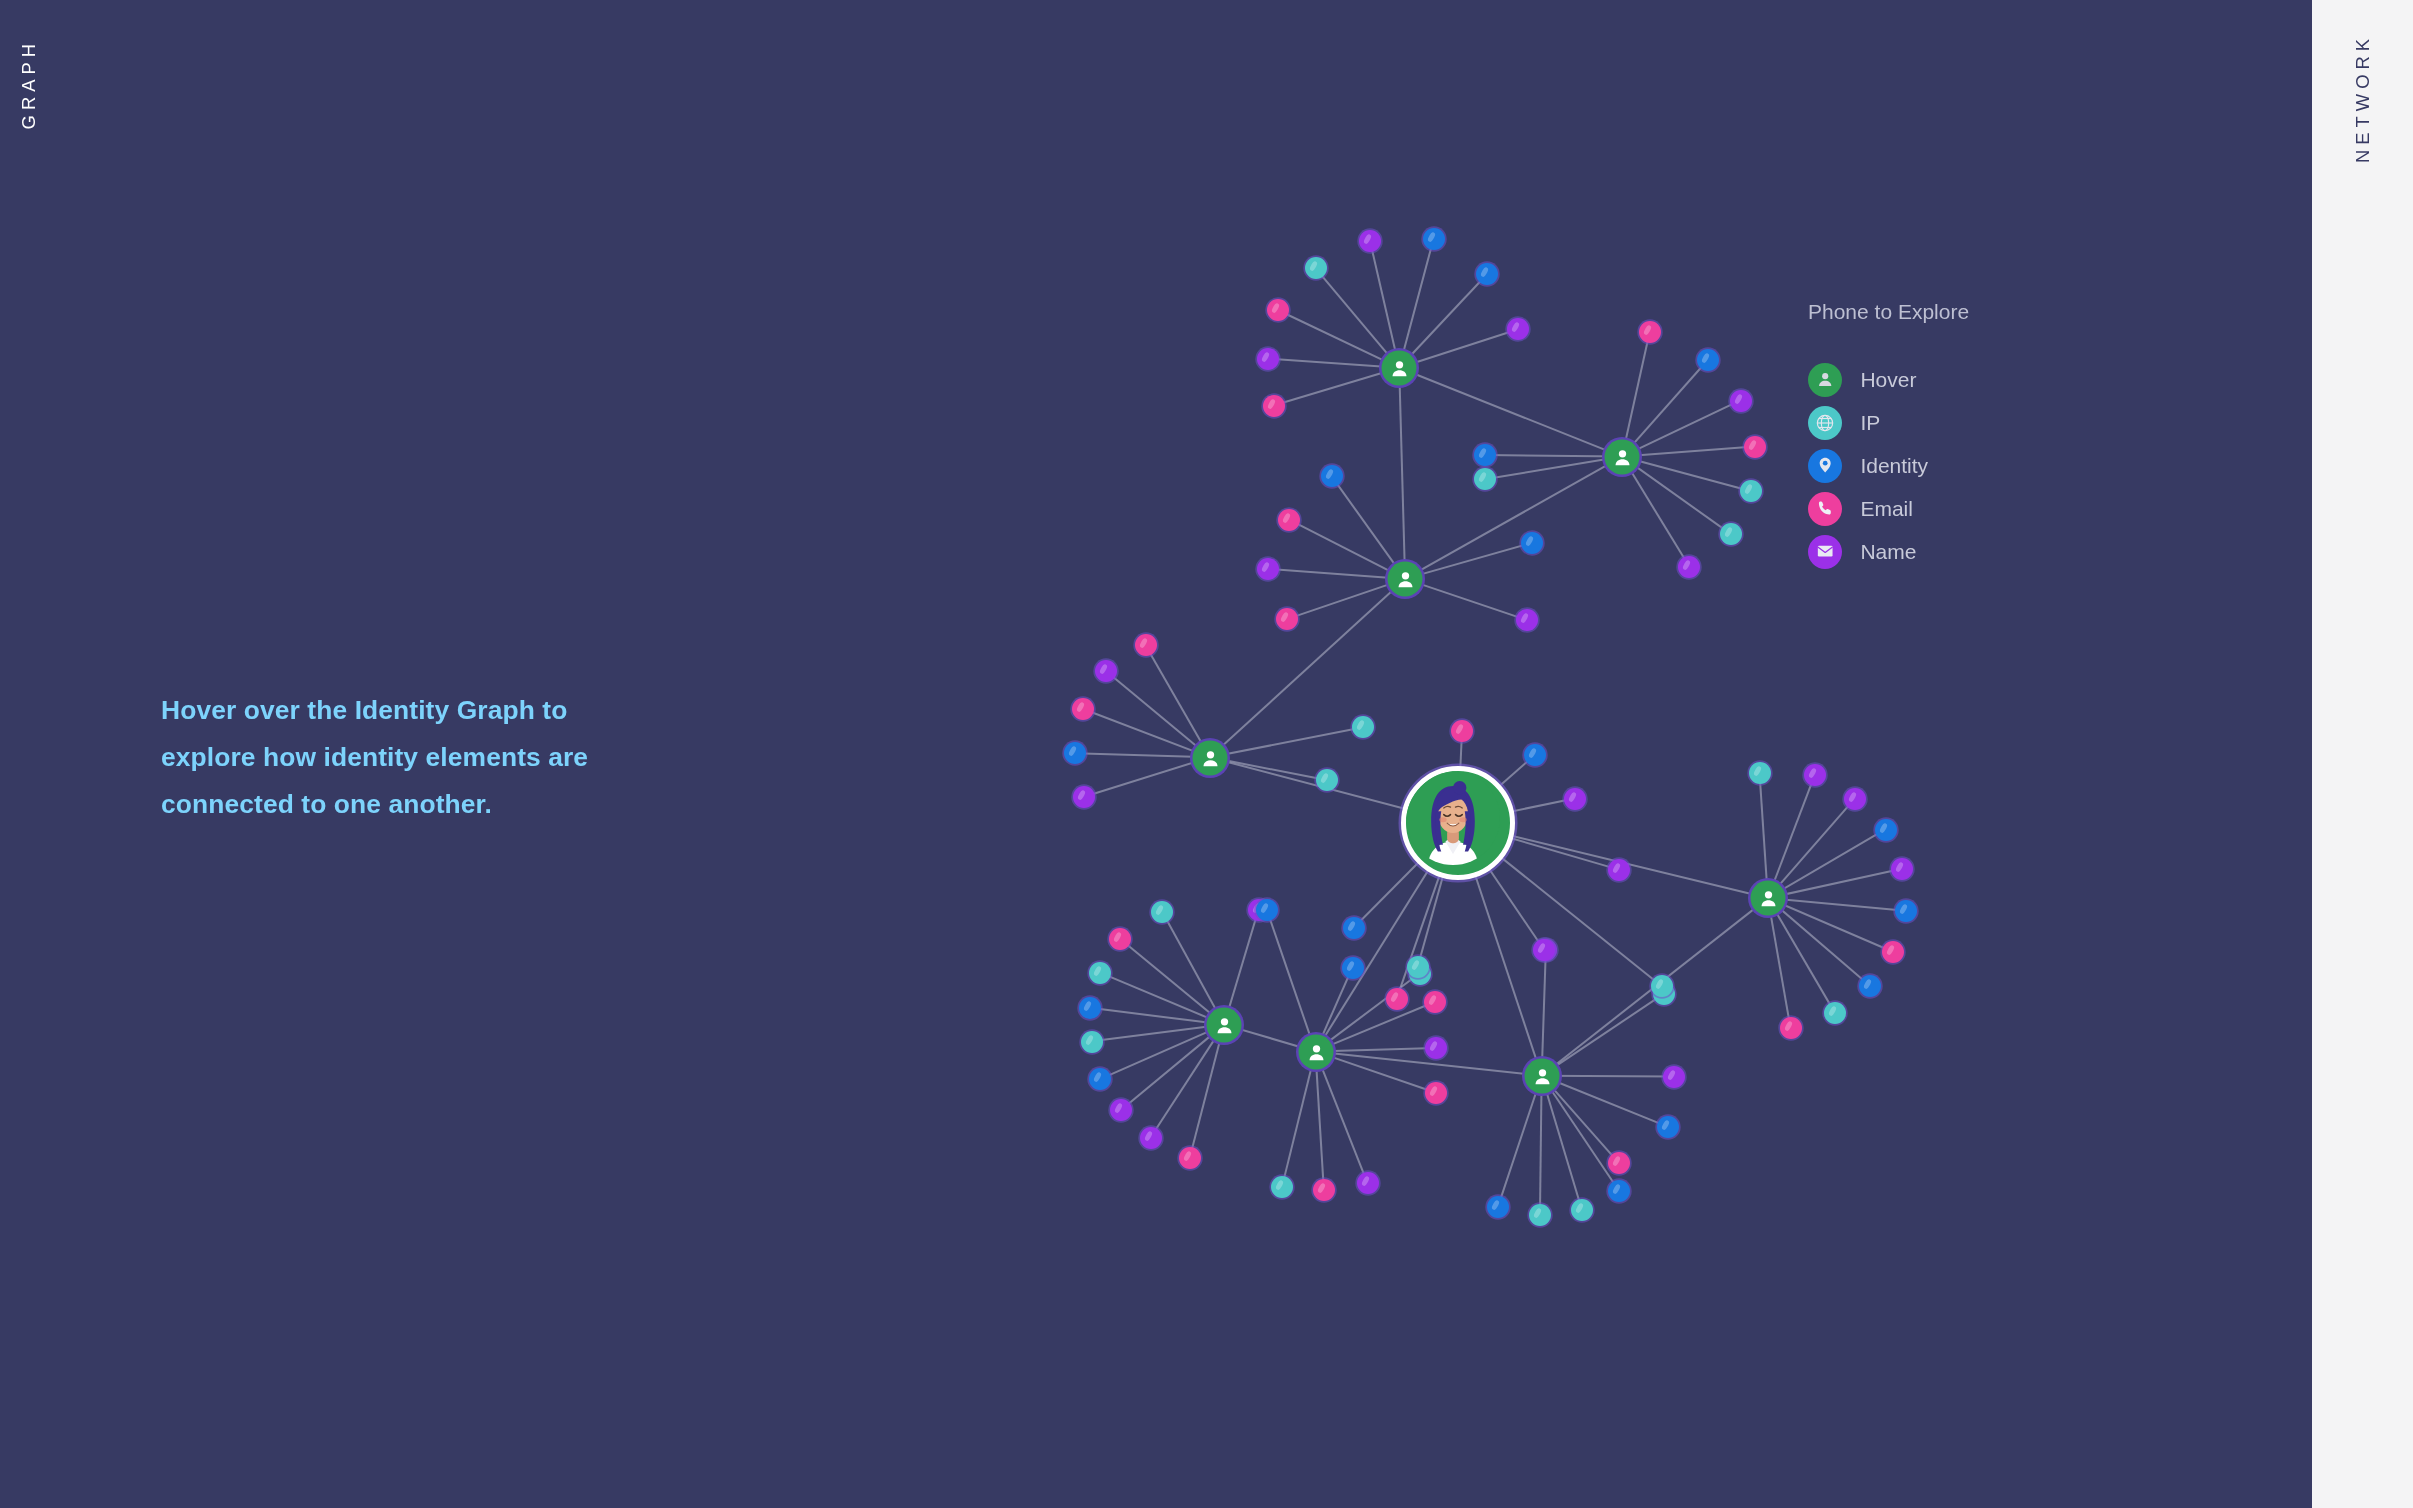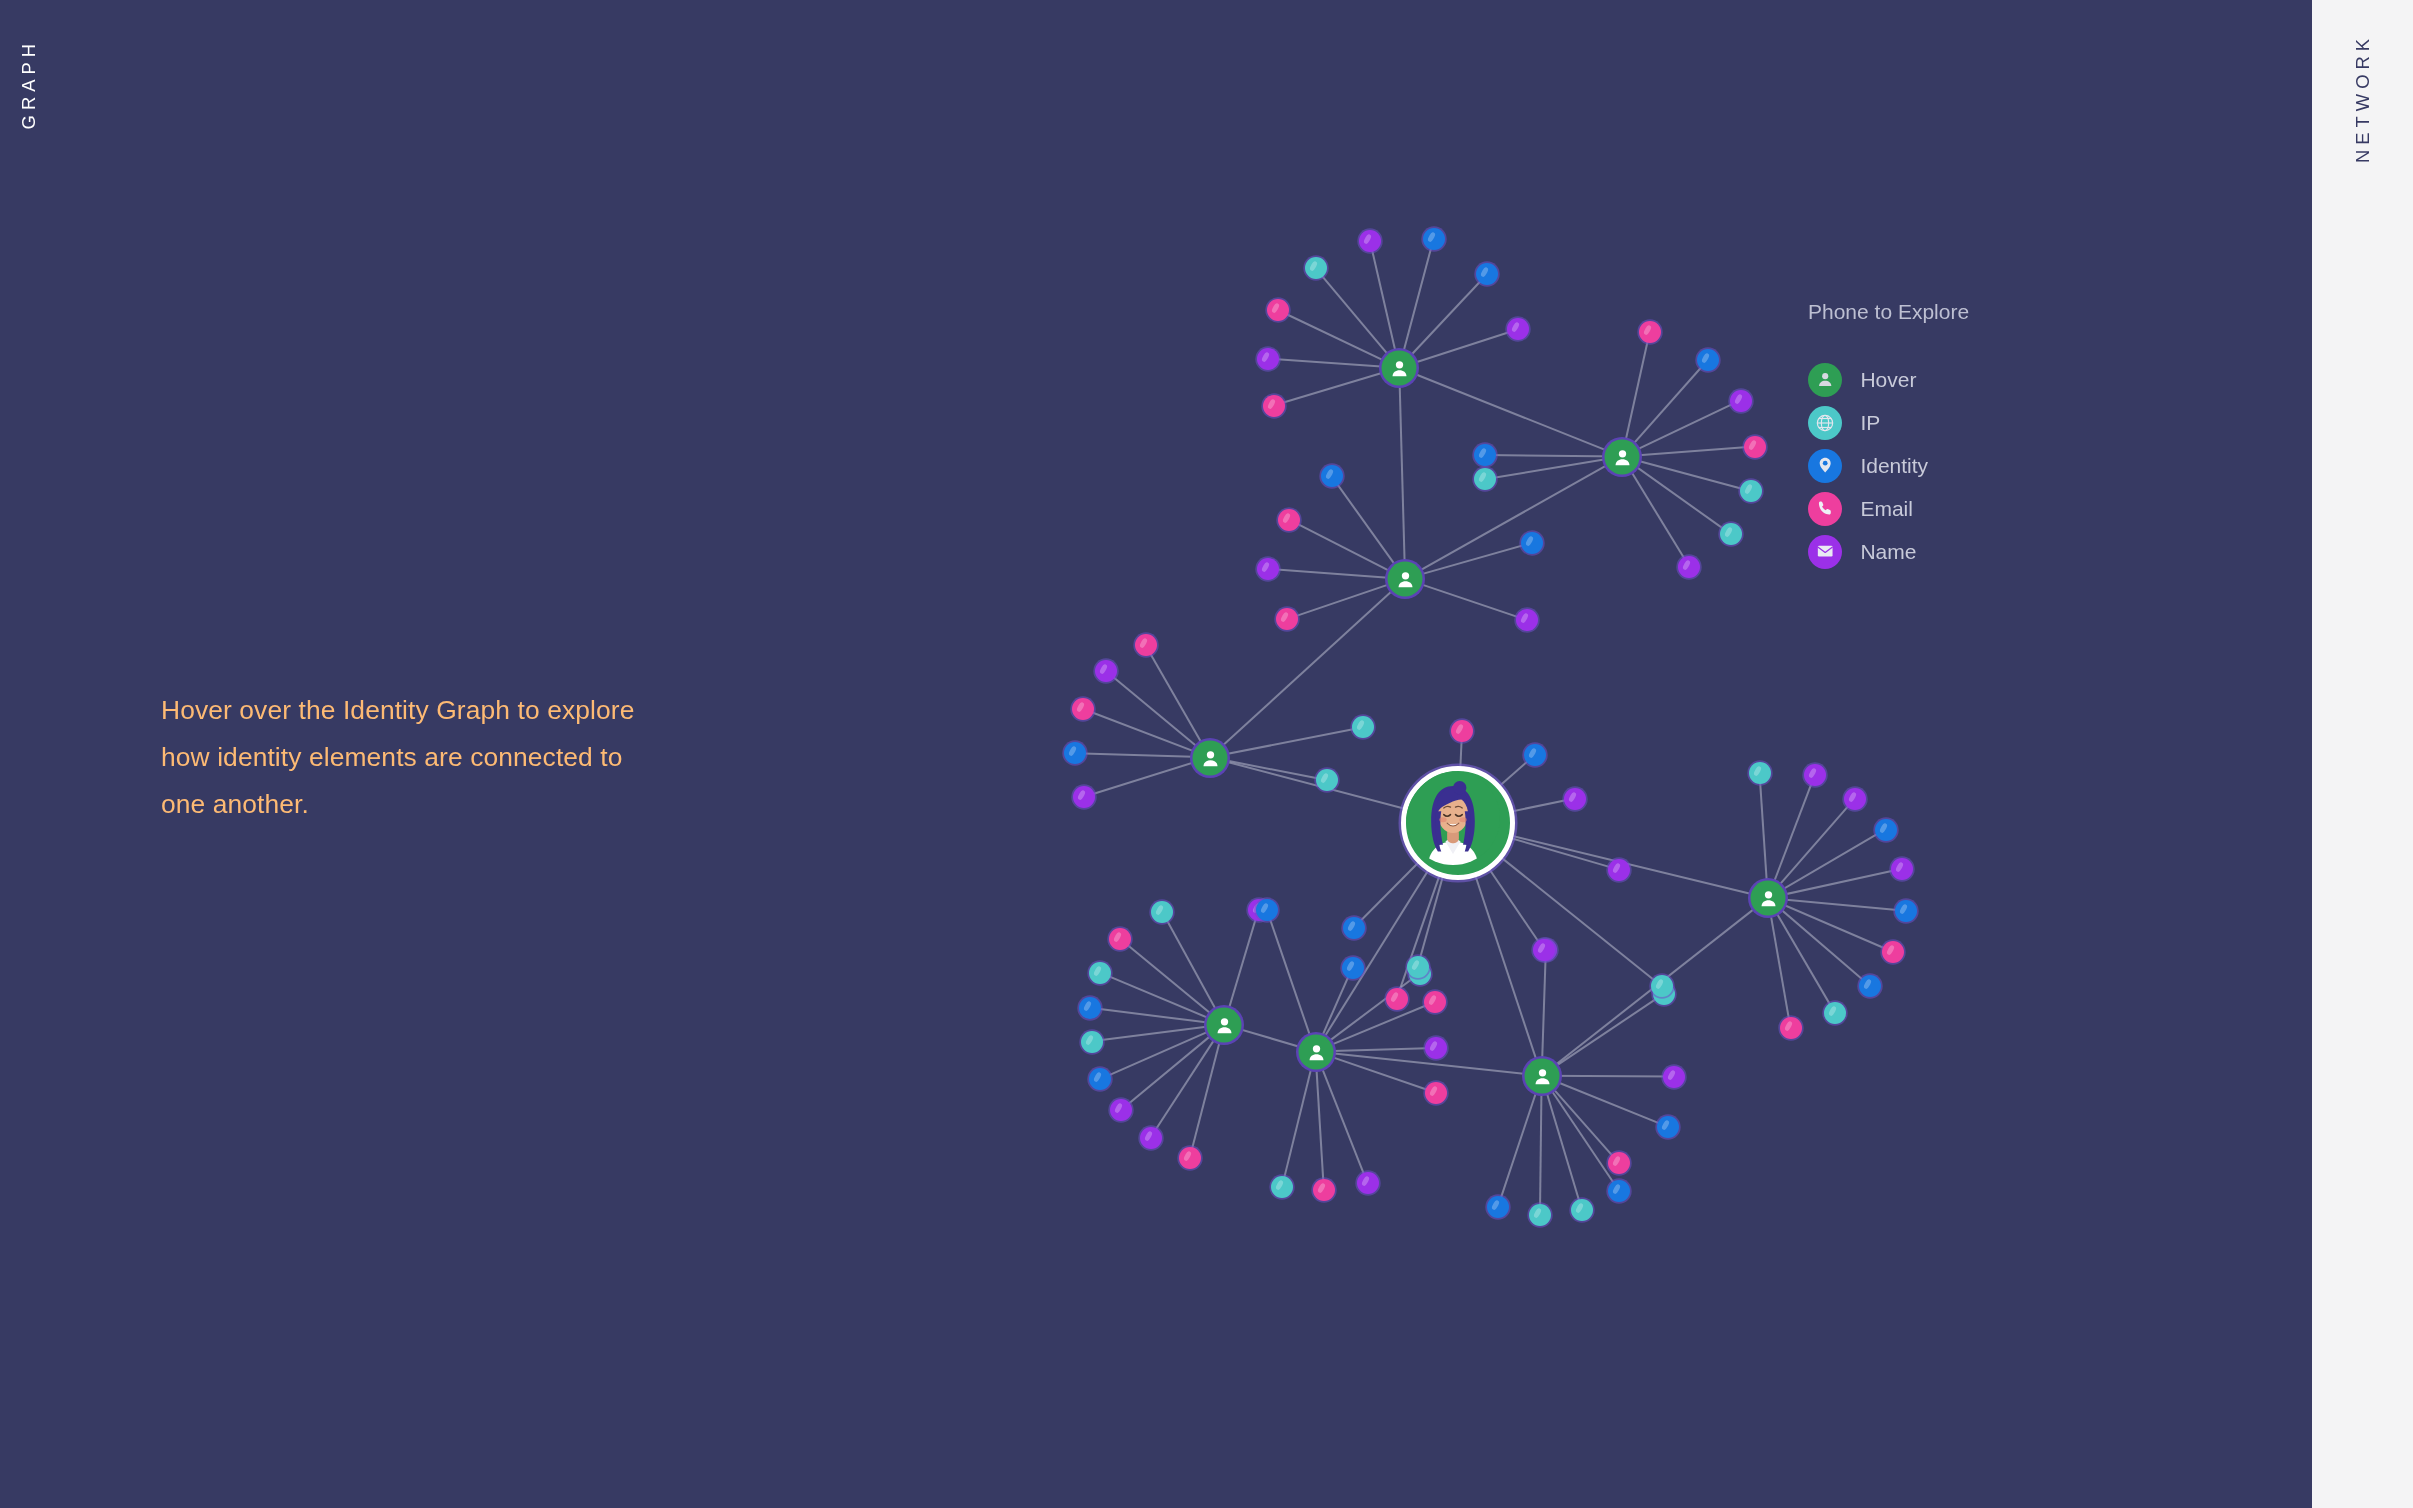--- a/index.html
+++ b/index.html
@@ -66,23 +66,23 @@
     z-index: 30;
   }
   #left-label .inner { display:block; transform: rotate(180deg); }
 
   
   #headline {
     position: absolute;
     left: 161px;
     top: 687px;
     width: 503px;
-    color: #fdba74;
+    color: #7dd3fc;
     font-size: 26.4px;
-    font-weight: 400;
+    font-weight: 700;
     line-height: 1.78;
     letter-spacing: 0.1px;
     z-index: 30;
   }
 
   
   #legend {
     position: absolute;
     left: 1808px;
     top: 300px;

